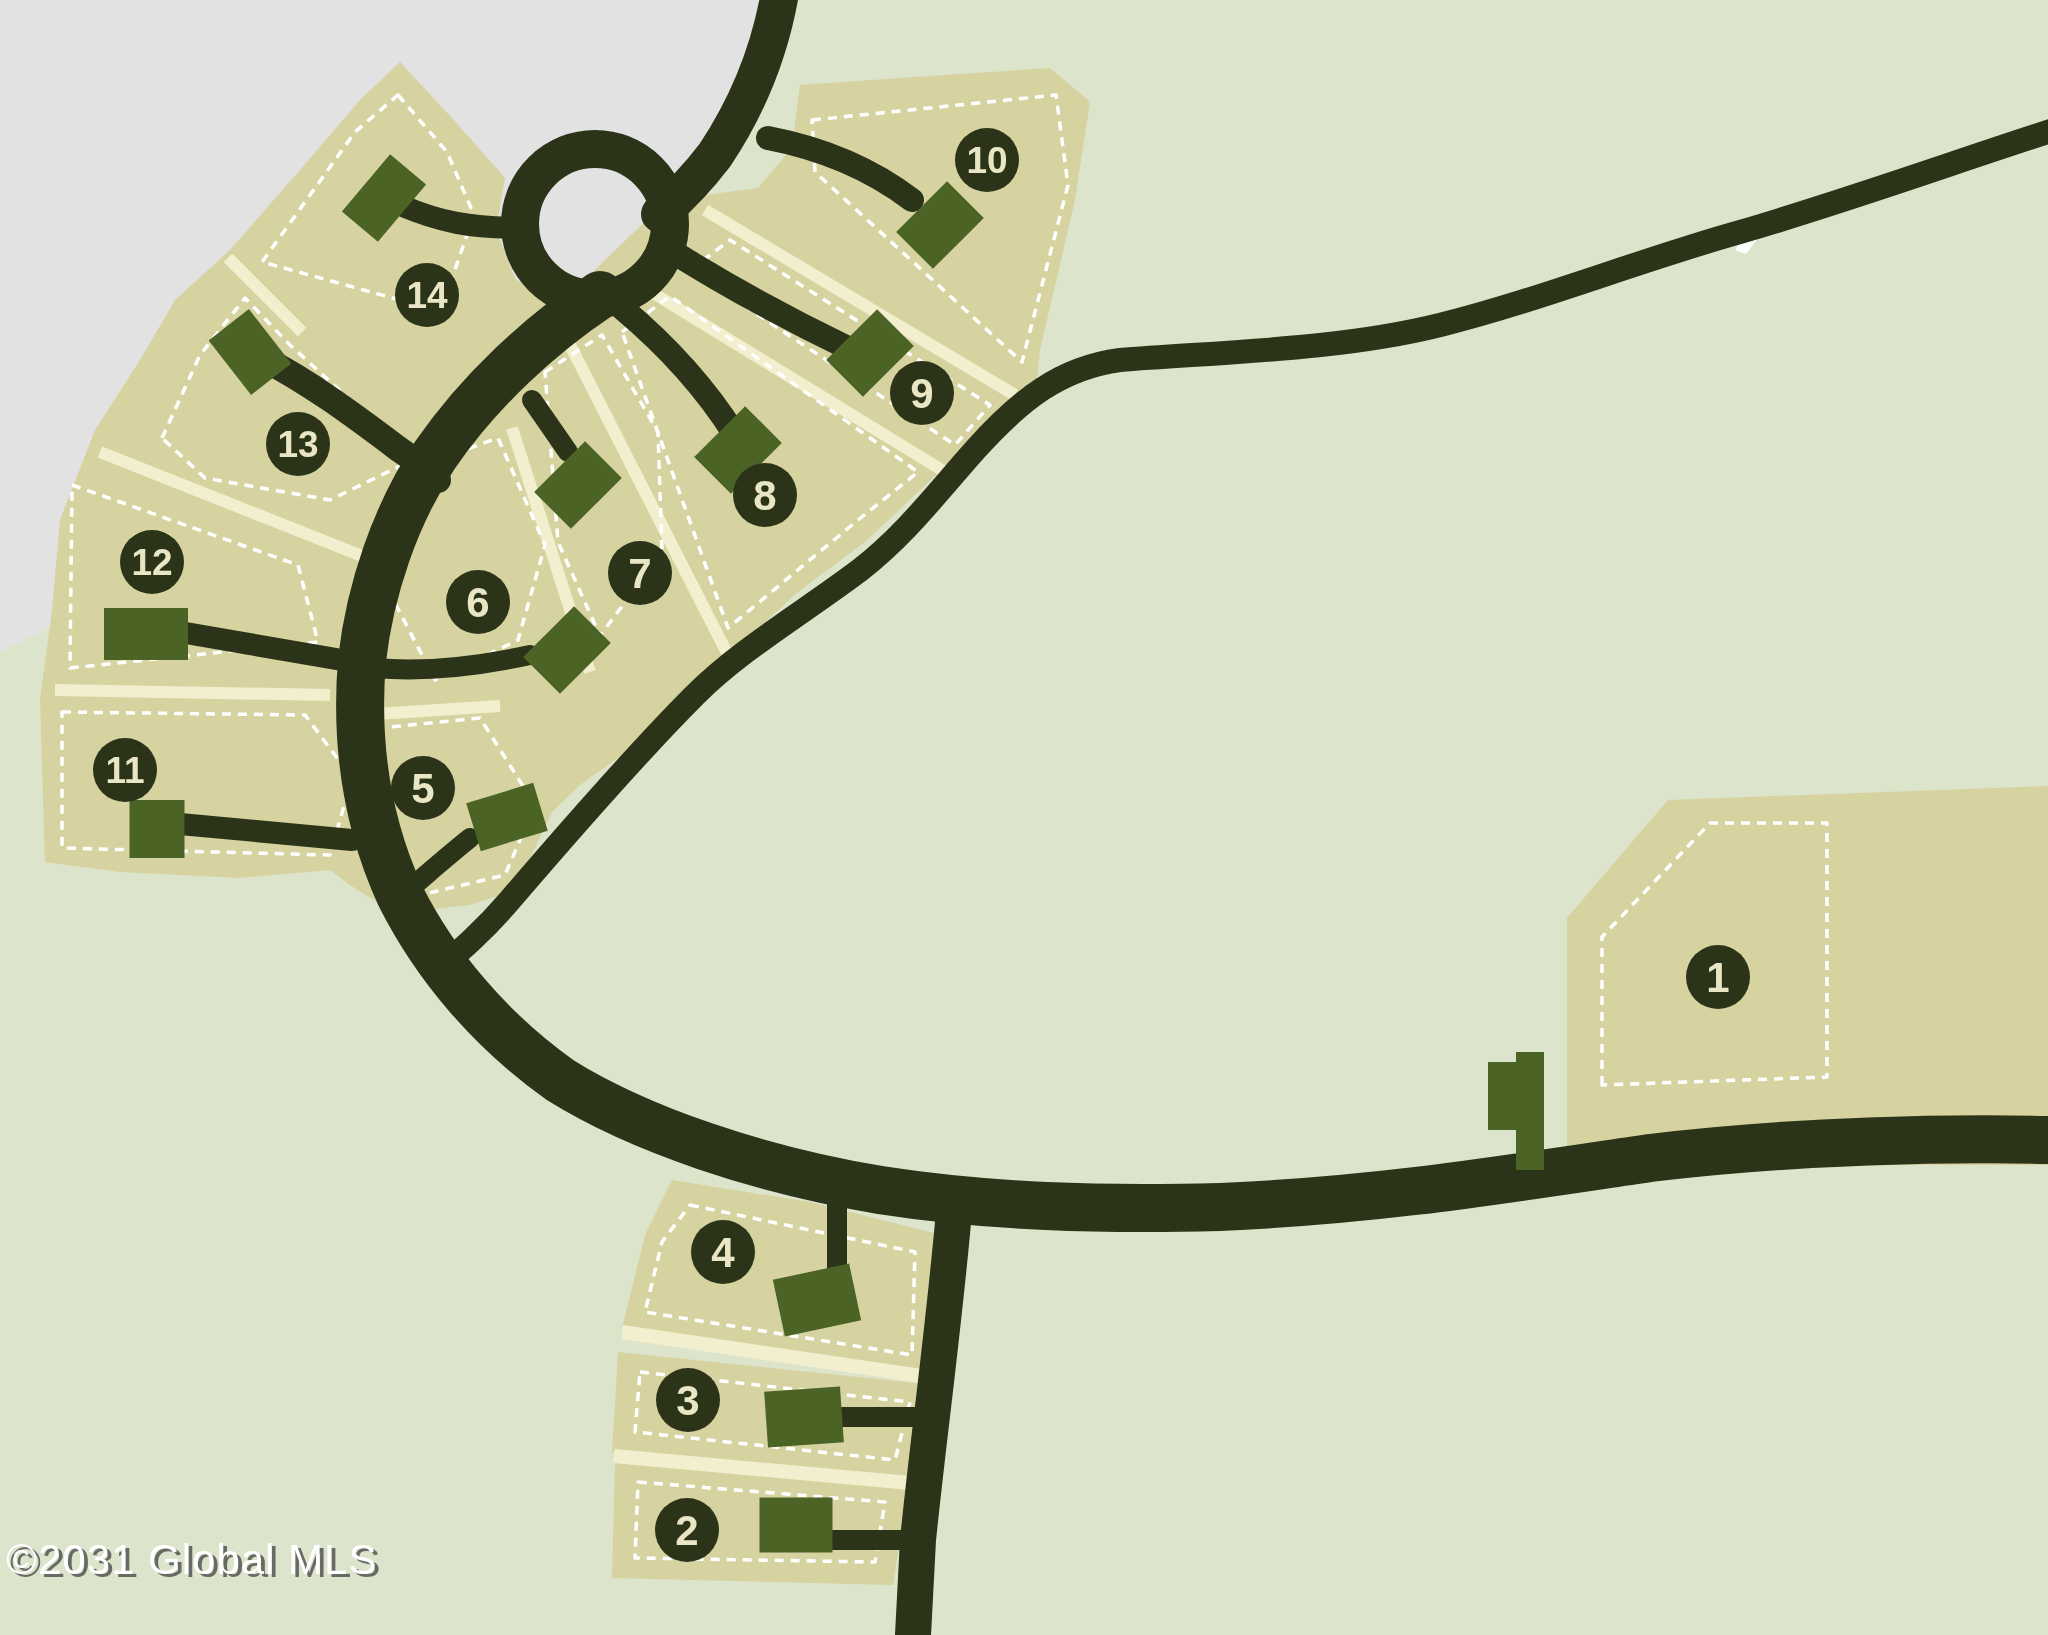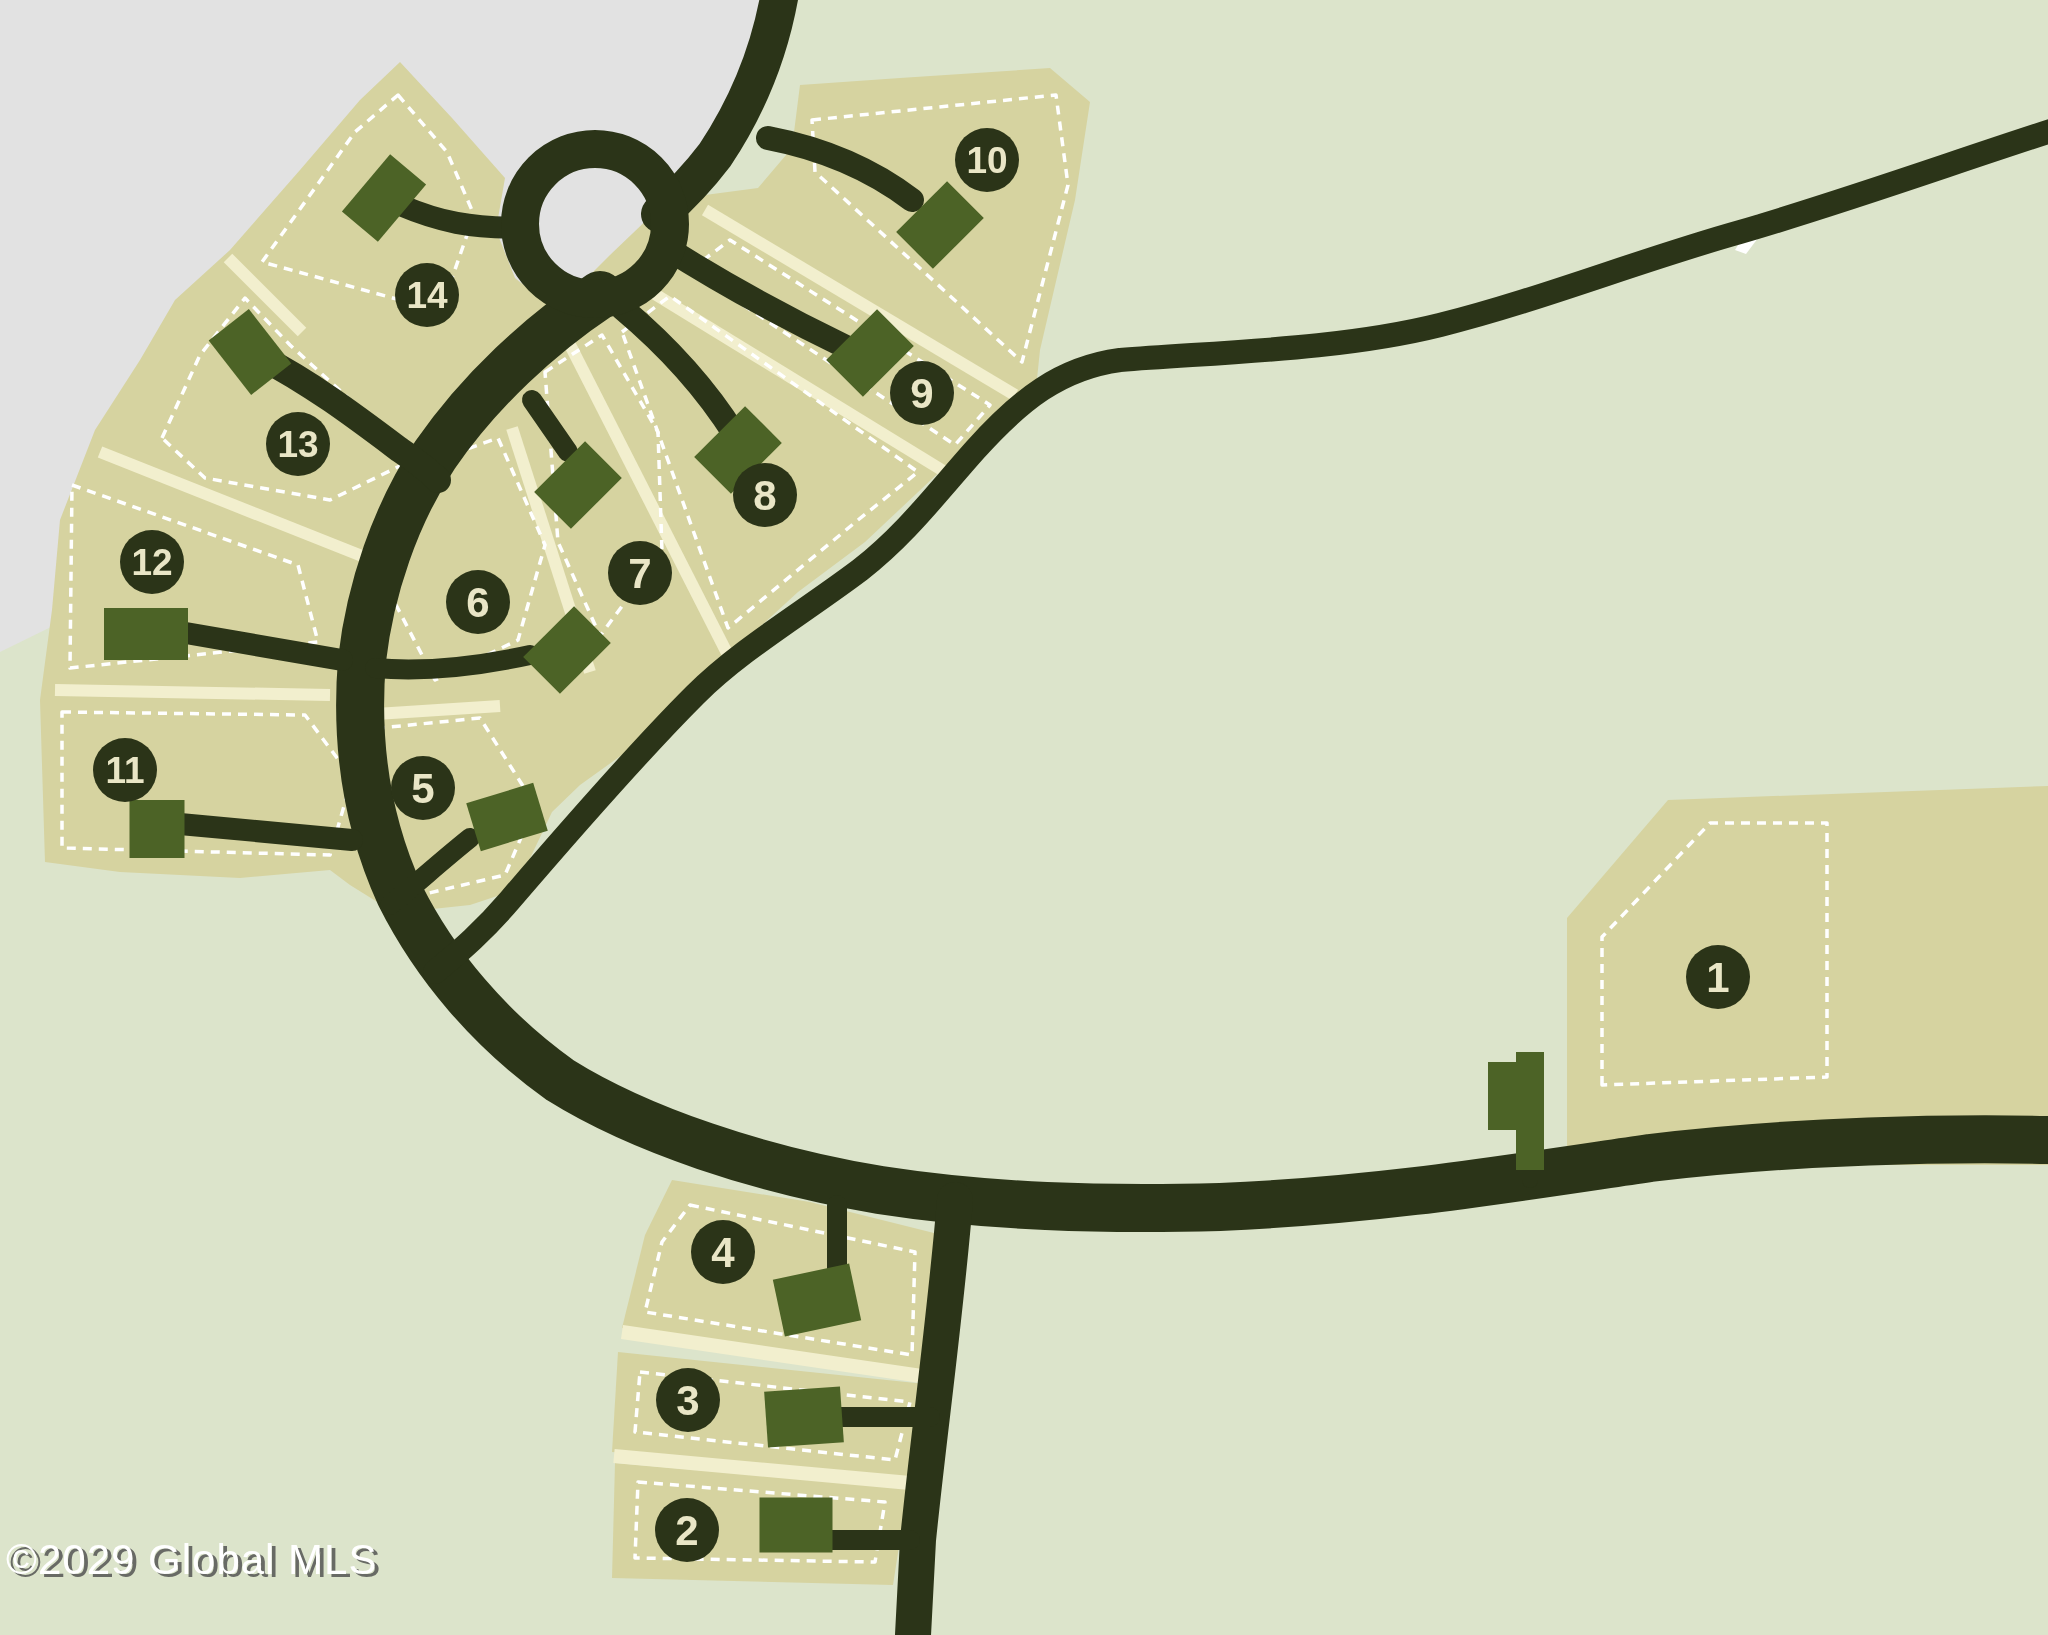--- a/index.html
+++ b/index.html
@@ -117,14 +117,14 @@
       <text x="987" y="173" fill="#e9e6c6" font-size="37" class="badge-text">10</text>
       <circle cx="125" cy="770" r="32" fill="#2b3418"></circle>
       <text x="125" y="783" fill="#e9e6c6" font-size="37" class="badge-text">11</text>
       <circle cx="152" cy="562" r="32" fill="#2b3418"></circle>
       <text x="152" y="575" fill="#e9e6c6" font-size="37" class="badge-text">12</text>
       <circle cx="298" cy="444" r="32" fill="#2b3418"></circle>
       <text x="298" y="457" fill="#e9e6c6" font-size="37" class="badge-text">13</text>
       <circle cx="427" cy="295" r="32" fill="#2b3418"></circle>
       <text x="427" y="308" fill="#e9e6c6" font-size="37" class="badge-text">14</text>
     </svg>
-  <div id="copyright">©2029 Global MLS</div>
+  <div id="copyright">©2031 Global MLS</div>
 </div>
 
 </body></html>

